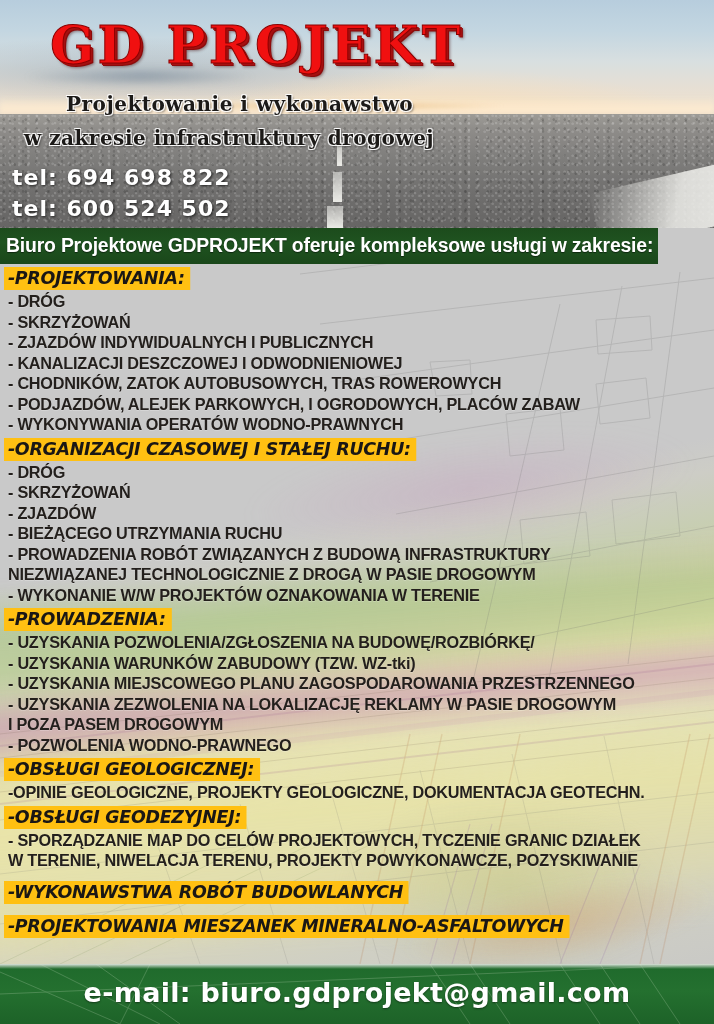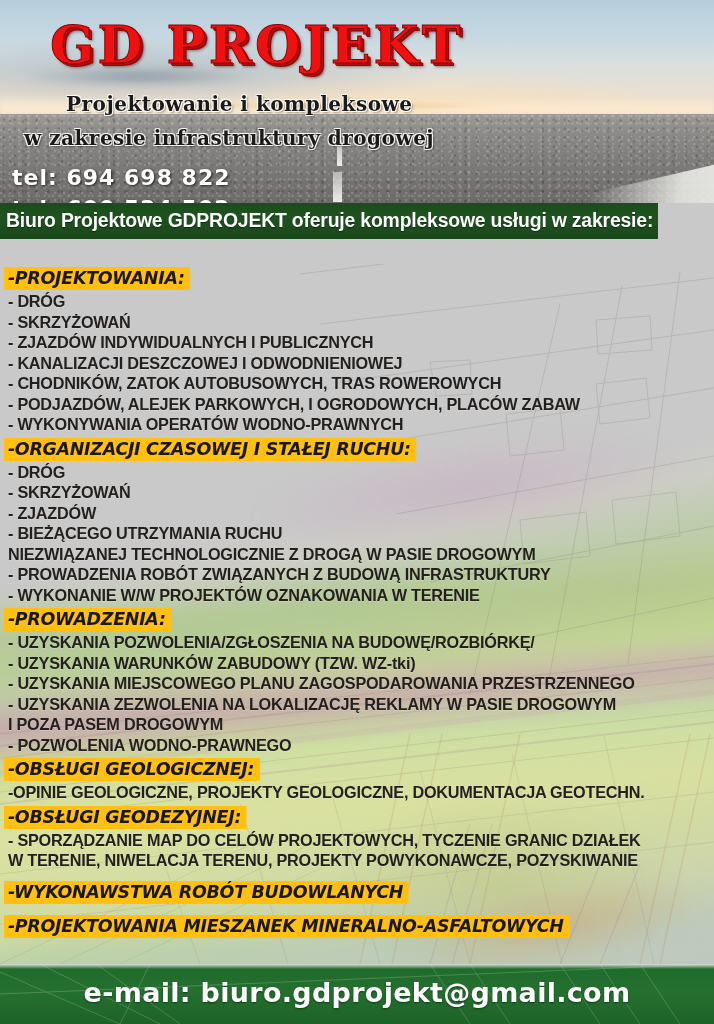--- a/index.html
+++ b/index.html
@@ -12,21 +12,21 @@
     width:714px;
     height:1024px;
     overflow:hidden;
     background:#c9c9c9;
   }
 
   
   .header{
     position:relative;
     width:714px;
-    height:203px;
+    height:228px;
     overflow:hidden;
   }
   .sky{
     position:absolute;left:0;top:0;width:714px;height:118px;
     background:
       radial-gradient(ellipse 360px 70px at 62% 100%, rgba(255,224,180,.75) 0%, rgba(255,224,180,0) 70%),
       radial-gradient(ellipse 420px 50px at 20% 62%, rgba(120,140,160,.38) 0%, rgba(120,140,160,0) 72%),
       linear-gradient(180deg,#b7cddd 0%, #c3d6e1 26%, #d8dfe0 52%, #e6dfd4 74%, #efe2d0 92%, #e7dbcc 100%);
   }
   .horizonglow{
@@ -138,21 +138,21 @@
     white-space:nowrap;
     text-shadow:0 1px 1px rgba(0,0,0,.5);
   }
 
   
   .content{
     position:absolute;
     left:0;top:264px;
     width:714px;height:700px;
     overflow:hidden;
-    background:#22c55e;
+    background:#e5e5e5;
   }
   .bg-tints{
     position:absolute;inset:0;
     background:
       linear-gradient(168deg,
         rgba(201,201,201,1) 0%,
         rgba(201,201,201,1) 38%,
         rgba(205,205,198,1) 42%,
         rgba(198,205,176,.95) 48%,
         rgba(211,206,170,.92) 54%,
@@ -281,21 +281,21 @@
     <div class="horizonglow"></div>
     <div class="cloudstreak"></div>
     <div class="road"></div>
     <div class="roadgrain"></div>
     <div class="shoulder"></div>
     <div class="lane lane1"></div>
     <div class="lane lane2"></div>
     <div class="lane lane3"></div>
 
     <div class="logo">GD PROJEKT</div>
-    <div class="subtitle sub1">Projektowanie i kompleksowe</div>
+    <div class="subtitle sub1">Projektowanie i wykonawstwo</div>
     <div class="subtitle sub2">w zakresie infrastruktury drogowej</div>
     <div class="tel tel1">tel: 694 698 822</div>
     <div class="tel tel2">tel: 600 524 502</div>
   </div>
 
   <div class="greenbar">
     <div class="bar-text">Biuro Projektowe GDPROJEKT oferuje kompleksowe usługi w zakresie:</div>
   </div>
 
   <div class="content">
@@ -407,24 +407,24 @@
       <div class="row">
           <span class="item">- SKRZYŻOWAŃ</span>
         </div>
       <div class="row">
           <span class="item">- ZJAZDÓW</span>
         </div>
       <div class="row">
           <span class="item">- BIEŻĄCEGO UTRZYMANIA RUCHU</span>
         </div>
       <div class="row">
+          <span class="item">- PROWADZENIA ROBÓT ZWIĄZANYCH Z BUDOWĄ INFRASTRUKTURY</span>
+        </div>
+      <div class="row">
           <span class="item">NIEZWIĄZANEJ TECHNOLOGICZNIE Z DROGĄ W PASIE DROGOWYM</span>
-        </div>
-      <div class="row">
-          <span class="item">- PROWADZENIA ROBÓT ZWIĄZANYCH Z BUDOWĄ INFRASTRUKTURY</span>
         </div>
       <div class="row">
           <span class="item">- WYKONANIE W/W PROJEKTÓW OZNAKOWANIA W TERENIE</span>
         </div>
 
       <div class="row head-row">
         <span class="head">-PROWADZENIA:</span>
       </div>
       <div class="row">
           <span class="item">- UZYSKANIA POZWOLENIA/ZGŁOSZENIA NA BUDOWĘ/ROZBIÓRKĘ/</span>

